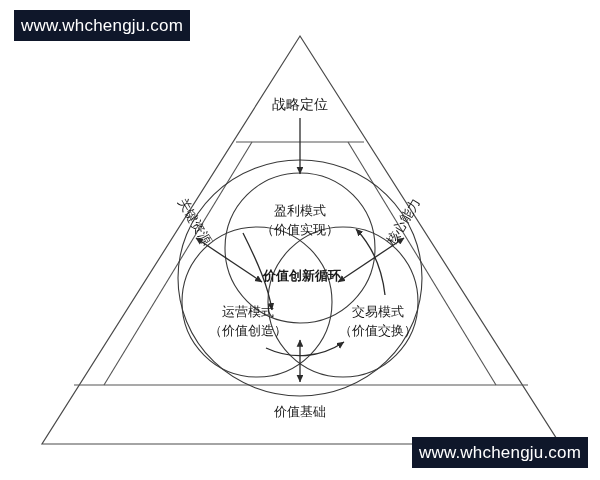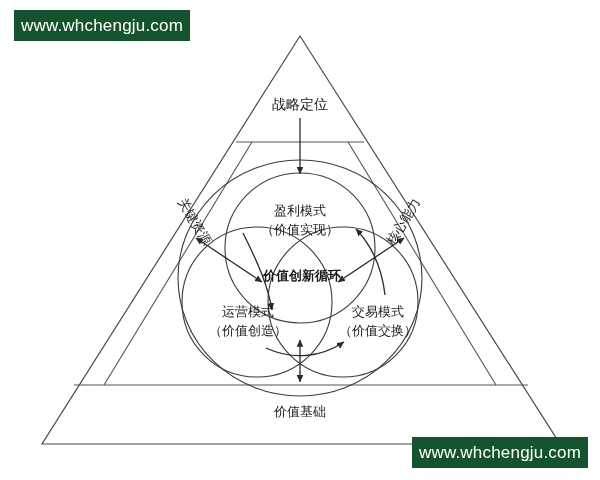--- a/index.html
+++ b/index.html
@@ -25,21 +25,21 @@
   svg#pyramid-svg {
     position: absolute;
     left: 0;
     top: 0;
     width: 600px;
     height: 480px;
     display: block;
   }
   .wm {
     position: absolute;
-    background: #14532d;
+    background: #0f172a;
     color: #ffffff;
     font-family: "Liberation Sans", "DejaVu Sans", sans-serif;
     font-size: 17px;
     letter-spacing: 0.2px;
     display: flex;
     align-items: center;
     justify-content: center;
     white-space: nowrap;
   }
   #watermark-top-left {

